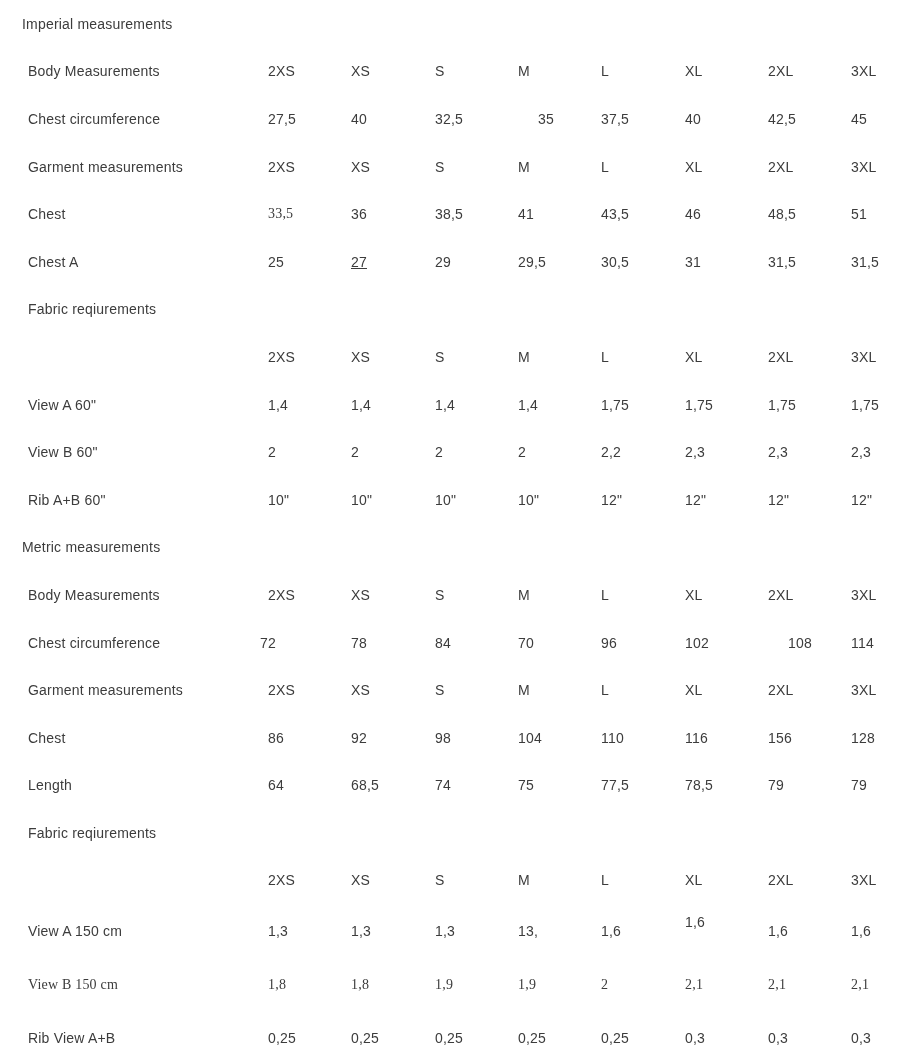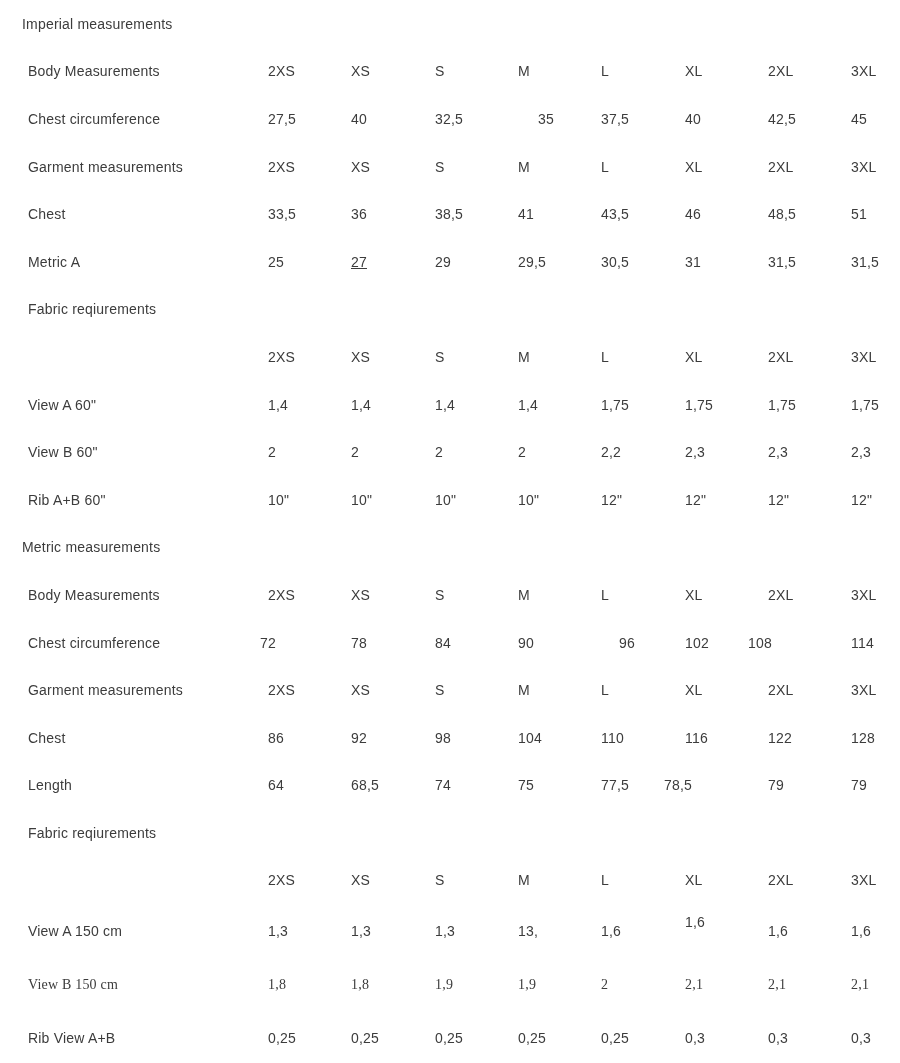--- a/index.html
+++ b/index.html
@@ -80,31 +80,31 @@
         <span class="size-cell" style="left: 351px;">XS</span>
         <span class="size-cell" style="left: 435px;">S</span>
         <span class="size-cell" style="left: 518px;">M</span>
         <span class="size-cell" style="left: 601px;">L</span>
         <span class="size-cell" style="left: 685px;">XL</span>
         <span class="size-cell" style="left: 768px;">2XL</span>
         <span class="size-cell" style="left: 851px;">3XL</span>
       </div>
       <div class="row" style="height: 47.6px;">
         <span class="row-label" style="left: 28px;">Chest</span>
-        <span class="size-cell" style="left: 268px;">33,5</span>
+        <span class="size-cell" style="left: 268px; font-family: Liberation Serif, serif;">33,5</span>
         <span class="size-cell" style="left: 351px;">36</span>
         <span class="size-cell" style="left: 435px;">38,5</span>
         <span class="size-cell" style="left: 518px;">41</span>
         <span class="size-cell" style="left: 601px;">43,5</span>
         <span class="size-cell" style="left: 685px;">46</span>
         <span class="size-cell" style="left: 768px;">48,5</span>
         <span class="size-cell" style="left: 851px;">51</span>
       </div>
       <div class="row" style="height: 47.6px;">
-        <span class="row-label" style="left: 28px;">Metric A</span>
+        <span class="row-label" style="left: 28px;">Chest A</span>
         <span class="size-cell" style="left: 268px;">25</span>
         <span class="size-cell" style="left: 351px; text-decoration: underline;">27</span>
         <span class="size-cell" style="left: 435px;">29</span>
         <span class="size-cell" style="left: 518px;">29,5</span>
         <span class="size-cell" style="left: 601px;">30,5</span>
         <span class="size-cell" style="left: 685px;">31</span>
         <span class="size-cell" style="left: 768px;">31,5</span>
         <span class="size-cell" style="left: 851px;">31,5</span>
       </div>
       <div class="row" style="height: 47.6px;">
@@ -167,24 +167,24 @@
         <span class="size-cell" style="left: 601px;">L</span>
         <span class="size-cell" style="left: 685px;">XL</span>
         <span class="size-cell" style="left: 768px;">2XL</span>
         <span class="size-cell" style="left: 851px;">3XL</span>
       </div>
       <div class="row" style="height: 47.6px;">
         <span class="row-label" style="left: 28px;">Chest circumference</span>
         <span class="size-cell" style="left: 260px;">72</span>
         <span class="size-cell" style="left: 351px;">78</span>
         <span class="size-cell" style="left: 435px;">84</span>
-        <span class="size-cell" style="left: 518px;">90</span>
-        <span class="size-cell" style="left: 619px;">96</span>
+        <span class="size-cell" style="left: 518px;">70</span>
+        <span class="size-cell" style="left: 601px;">96</span>
         <span class="size-cell" style="left: 685px;">102</span>
-        <span class="size-cell" style="left: 748px;">108</span>
+        <span class="size-cell" style="left: 788px;">108</span>
         <span class="size-cell" style="left: 851px;">114</span>
       </div>
       <div class="row" style="height: 47.6px;">
         <span class="row-label" style="left: 28px;">Garment measurements</span>
         <span class="size-cell" style="left: 268px;">2XS</span>
         <span class="size-cell" style="left: 351px;">XS</span>
         <span class="size-cell" style="left: 435px;">S</span>
         <span class="size-cell" style="left: 518px;">M</span>
         <span class="size-cell" style="left: 601px;">L</span>
         <span class="size-cell" style="left: 685px;">XL</span>
@@ -192,31 +192,31 @@
         <span class="size-cell" style="left: 851px;">3XL</span>
       </div>
       <div class="row" style="height: 47.6px;">
         <span class="row-label" style="left: 28px;">Chest</span>
         <span class="size-cell" style="left: 268px;">86</span>
         <span class="size-cell" style="left: 351px;">92</span>
         <span class="size-cell" style="left: 435px;">98</span>
         <span class="size-cell" style="left: 518px;">104</span>
         <span class="size-cell" style="left: 601px;">110</span>
         <span class="size-cell" style="left: 685px;">116</span>
-        <span class="size-cell" style="left: 768px;">122</span>
+        <span class="size-cell" style="left: 768px;">156</span>
         <span class="size-cell" style="left: 851px;">128</span>
       </div>
       <div class="row" style="height: 47.6px;">
         <span class="row-label" style="left: 28px;">Length</span>
         <span class="size-cell" style="left: 268px;">64</span>
         <span class="size-cell" style="left: 351px;">68,5</span>
         <span class="size-cell" style="left: 435px;">74</span>
         <span class="size-cell" style="left: 518px; text-align: right;">75</span>
         <span class="size-cell" style="left: 601px;">77,5</span>
-        <span class="size-cell" style="left: 664px;">78,5</span>
+        <span class="size-cell" style="left: 685px;">78,5</span>
         <span class="size-cell" style="left: 768px;">79</span>
         <span class="size-cell" style="left: 851px;">79</span>
       </div>
       <div class="row" style="height: 47.6px;">
         <span class="row-label" style="left: 28px;">Fabric reqiurements</span>
       </div>
       <div class="row" style="height: 47.6px;">
         <span class="size-cell" style="left: 268px;">2XS</span>
         <span class="size-cell" style="left: 351px;">XS</span>
         <span class="size-cell" style="left: 435px;">S</span>

